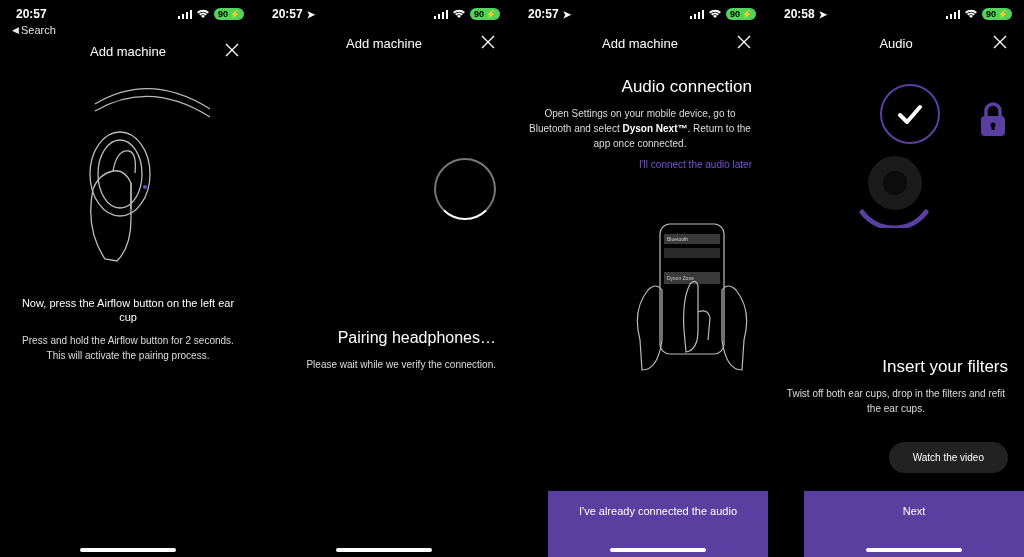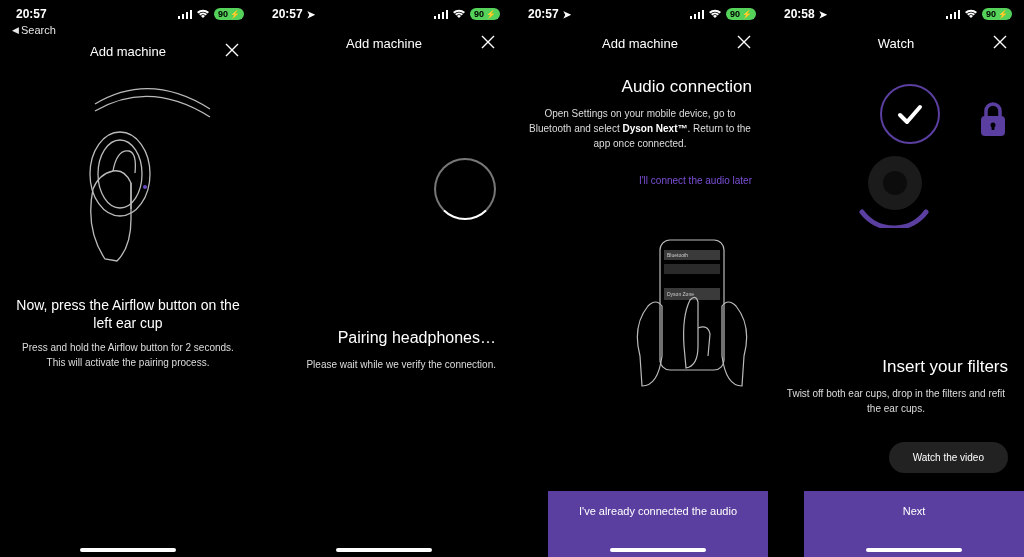--- a/index.html
+++ b/index.html
@@ -75,40 +75,40 @@
   .close-x svg { display:block; }
   
   .content {
     flex: 1;
     display: flex;
     flex-direction: column;
     align-items: flex-end;
     padding: 0 16px;
   }
   .heading {
-    font-size: 14px;
+    font-size: 11px;
     font-weight: 500;
     text-align: center;
     margin-top: 12px;
     line-height: 1.3;
   }
   .subtext {
     font-size: 10px;
     font-weight: 300;
     color: #ddd;
     text-align: center;
     margin-top: 8px;
     line-height: 1.5;
   }
   .subtext .bold { font-weight: 600; color:#fff; }
   .link-text {
     font-size: 10px;
     color: #7b4fd6;
     text-align: center;
-    margin-top: 24px;
+    margin-top: 8px;
   }
   .illus-area {
     width: 180px;
     height: 210px;
     margin-top: 8px;
     display:flex;
     align-items:center;
     justify-content:center;
   }
   
@@ -400,21 +400,21 @@
             <path d="M7 9 L5 7 A3 3 0 0 1 9 7 Z M3 5 A6 6 0 0 1 11 5 L9.6 6.4 A4 4 0 0 0 4.4 6.4 Z M1 3 A9 9 0 0 1 13 3 L11.6 4.4 A7 7 0 0 0 2.4 4.4 Z" fill="#fff"></path>
           </svg>
       </span>
       <span class="battery-pill">
         <span>90</span>
           <span class="bolt">⚡</span>
       </span>
     </div>
   </div>
   <div class="header">
-    <span class="header-title">Watch</span>
+    <span class="header-title">Audio</span>
     <span class="close-x">
       <svg width="16" height="16" viewBox="0 0 16 16">
           <path d="M2 2 L14 14 M14 2 L2 14" stroke="#fff" stroke-width="1.4"></path>
         </svg>
     </span>
   </div>
   <div class="content">
     <div class="s4-graphic">
       <div class="dial"></div>
       <svg class="arc" viewBox="0 0 88 88">

